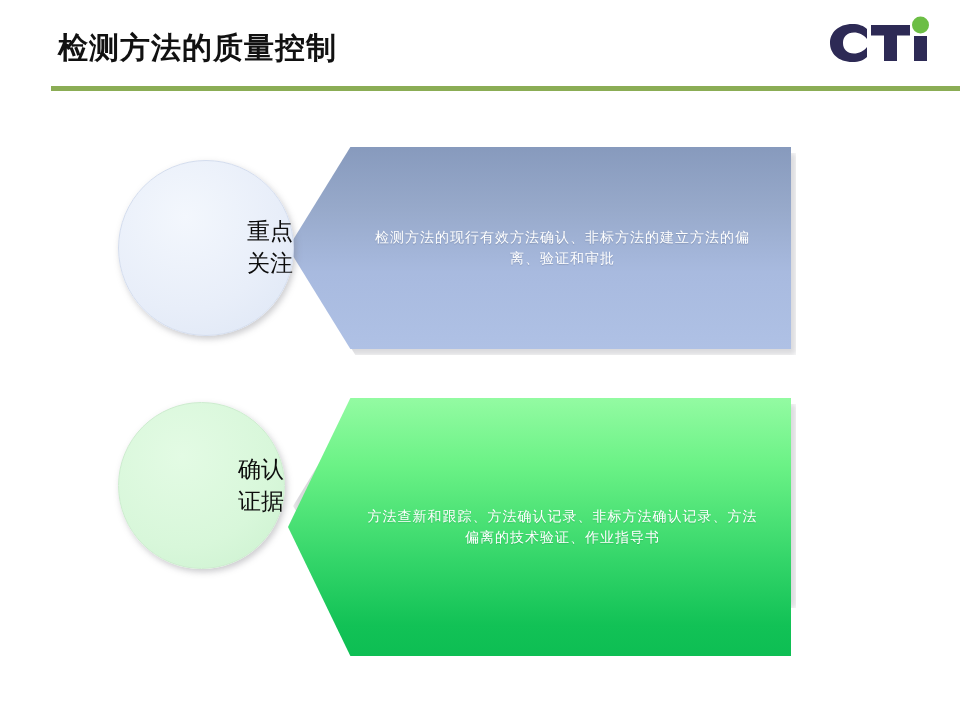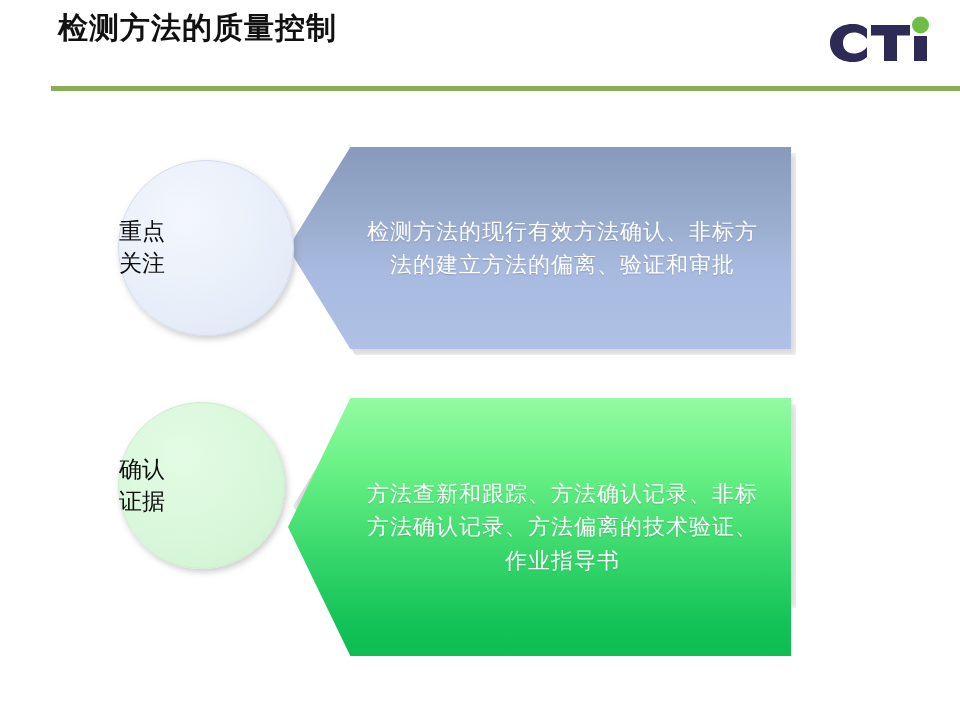--- a/index.html
+++ b/index.html
@@ -19,21 +19,21 @@
   #slide-header {
     position: absolute;
     left: 0;
     top: 0;
     width: 960px;
     height: 92px;
   }
   #slide-title {
     position: absolute;
     left: 58px;
-    top: 8px;
+    top: 28px;
     font-size: 30px;
     font-weight: 600;
     color: #111111;
     letter-spacing: 1px;
     white-space: nowrap;
     font-family: "DejaVu Sans", "Liberation Sans", sans-serif;
   }
   #header-rule {
     position: absolute;
     left: 51px;
@@ -52,21 +52,21 @@
     height: 62px;
   }
   #cti-logo svg { display: block; }
 
   
   .circle-node {
     position: absolute;
     border-radius: 50%;
     display: flex;
     align-items: center;
-    justify-content: flex-start;
+    justify-content: flex-end;
     box-shadow: 2px 3px 6px rgba(120,120,130,0.38);
     z-index: 3;
   }
   .circle-label {
     text-align: center;
     font-size: 23px;
     line-height: 1.38;
     color: #0d0d0d;
     font-weight: 500;
     font-family: "DejaVu Serif", "Liberation Serif", serif;
@@ -101,21 +101,21 @@
   .arrow-shadow {
     position: absolute;
     clip-path: polygon(0% 50%, 12.4% 0%, 100% 0%, 100% 100%, 12.4% 100%);
     background: rgba(130,130,140,0.30);
     filter: blur(3px);
     z-index: 1;
   }
   .arrow-text {
     text-align: center;
     color: #ffffff;
-    font-size: 22px;
+    font-size: 14px;
     line-height: 1.52;
     letter-spacing: 1px;
     font-family: "DejaVu Serif", "Liberation Serif", serif;
     padding-left: 74px;
     padding-right: 28px;
     text-shadow: 0 1px 1px rgba(90,100,125,0.35);
   }
 
   #arrow-focus {
     left: 288px;

